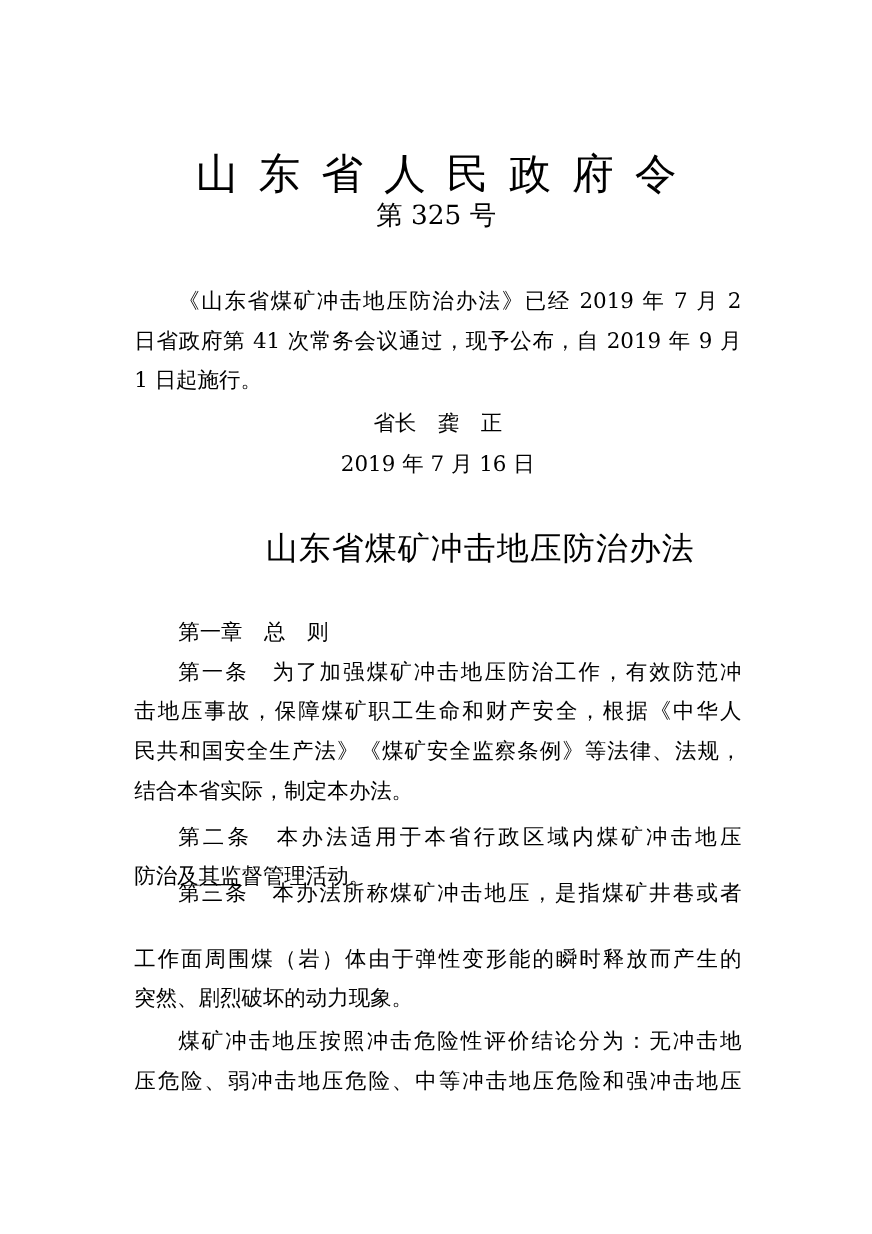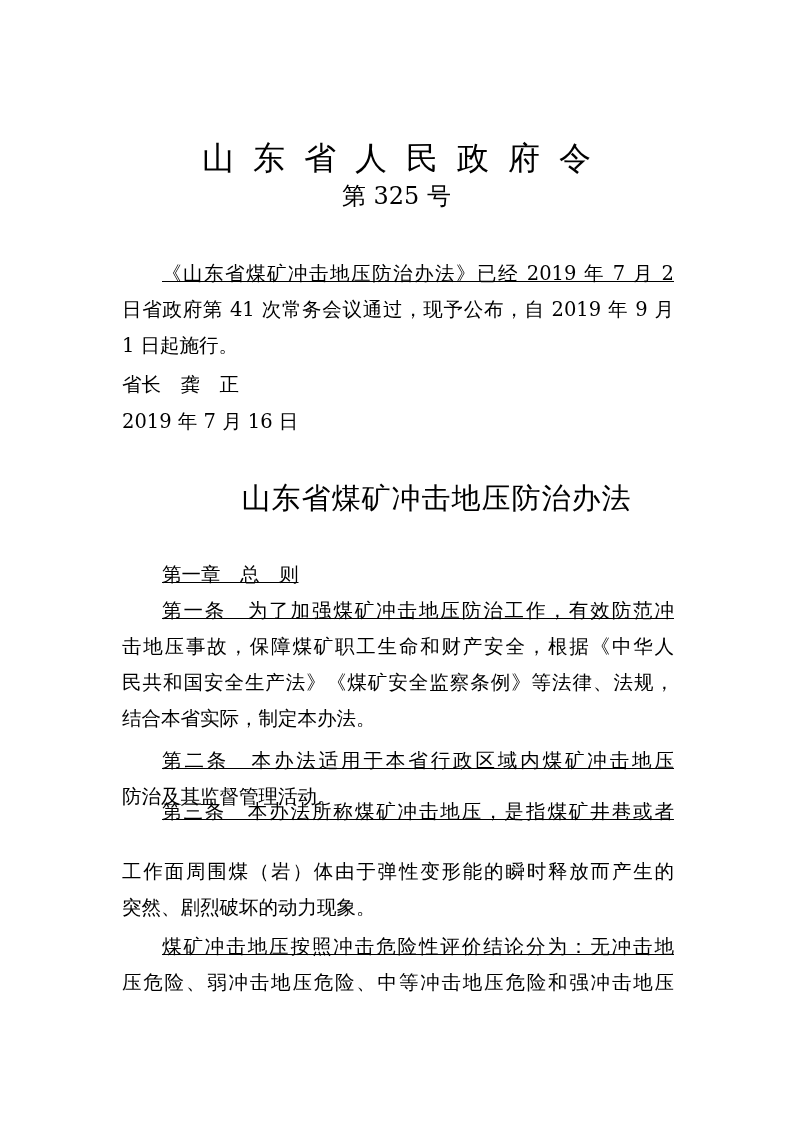--- a/index.html
+++ b/index.html
@@ -4,31 +4,31 @@
 <style>
   html, body { margin: 0; padding: 0; background: #ffffff; }
   body {
     width: 793px; height: 1122px; position: relative; overflow: hidden;
     font-family: "DejaVu Serif", "Liberation Serif", serif;
     color: #000000;
   }
   .abs { position: absolute; white-space: nowrap; }
   .order-title {
     left: 0; width: 793px; text-align: center; top: 138px;
-    font-size: 32px; letter-spacing: 19px; line-height: 40px;
+    font-size: 38px; letter-spacing: 19px; line-height: 40px;
     padding-left: 19px; box-sizing: border-box;
   }
   .order-no {
     left: 0; width: 793px; text-align: center; top: 176px;
     font-size: 24px; line-height: 40px;
   }
   .para { left: 122px; width: 552px; font-size: 19.5px; line-height: 36px; }
   .p-just { text-align: justify; text-align-last: justify; }
-  .indent { left: 162px; width: 512px; text-decoration: underline; }
-  .right { left: 122px; width: 552px; text-align: left; font-size: 19.5px; line-height: 36px; }
+  .indent { left: 162px; width: 512px; }
+  .right { left: 122px; width: 552px; text-align: center; font-size: 19.5px; line-height: 36px; }
   .law-title {
     left: 0; width: 793px; text-align: center; top: 478px;
     font-size: 29px; line-height: 40px; letter-spacing: 1px; padding-left: 40px;
   }
 </style>
 </head>
 <body>
 
 <div>
 

